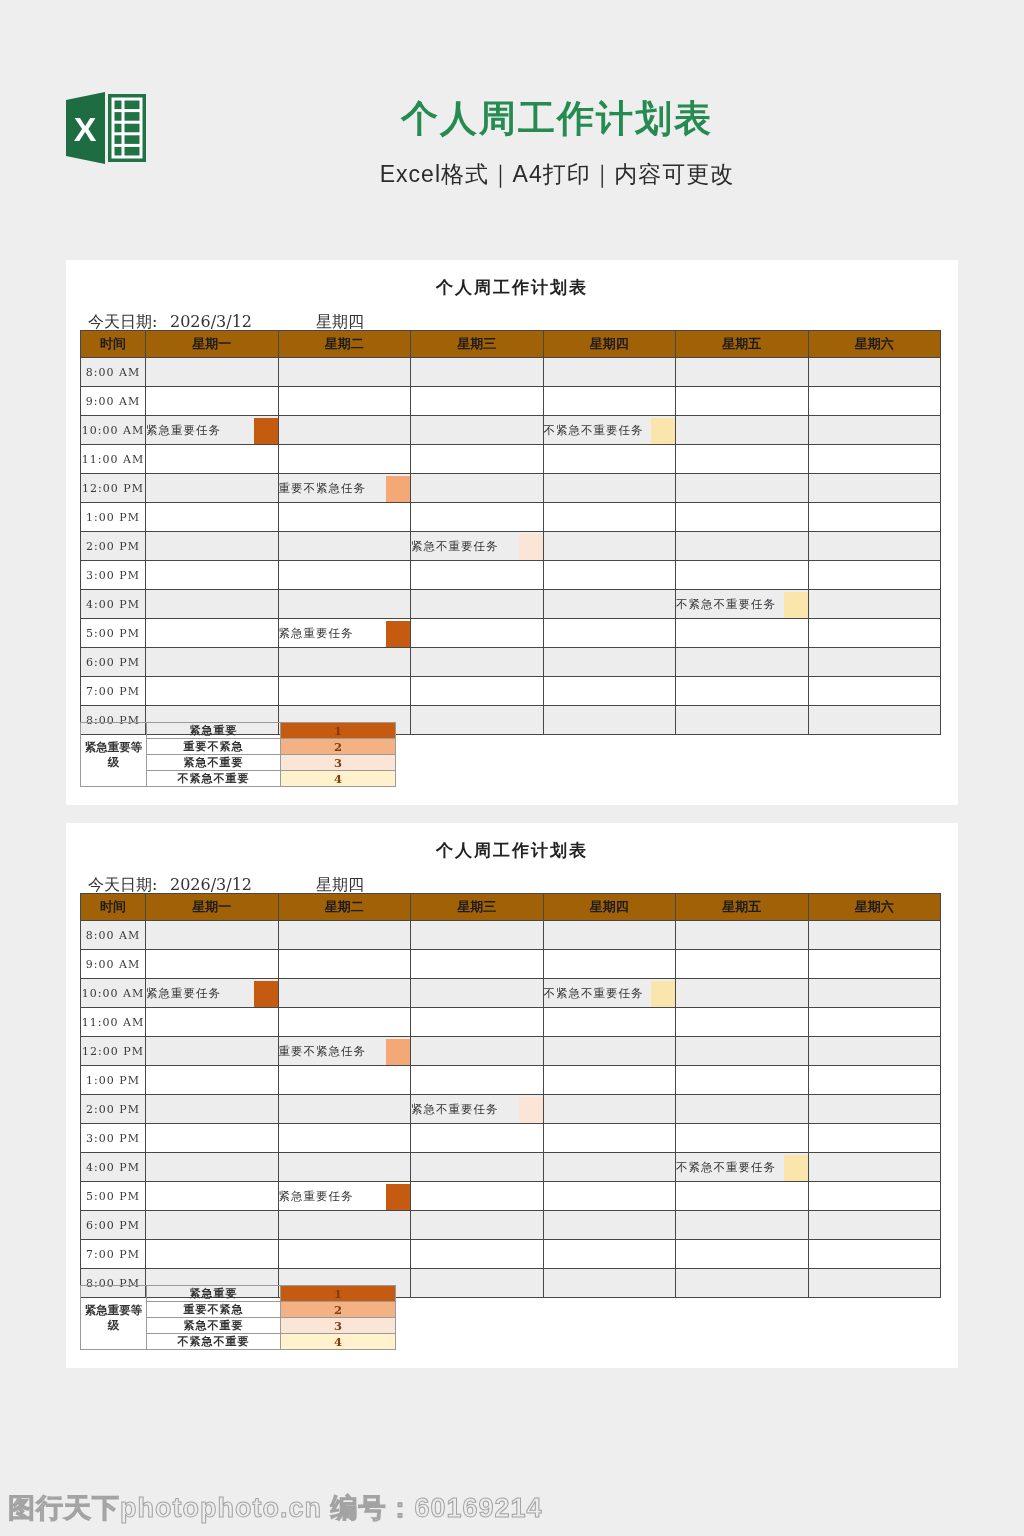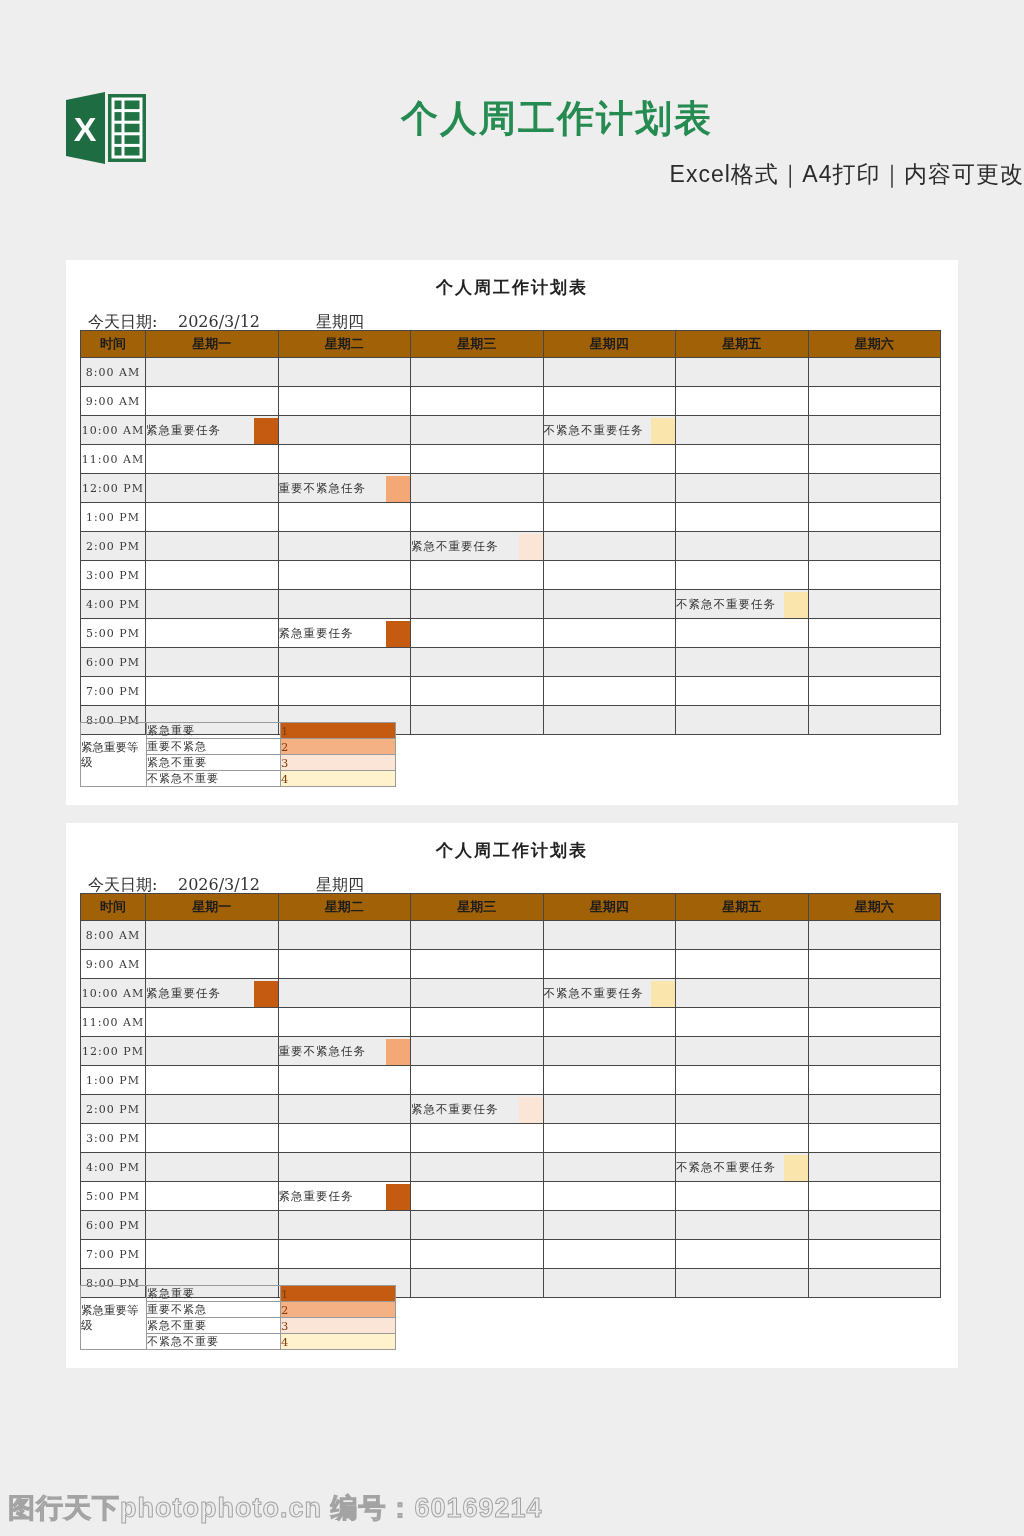--- a/index.html
+++ b/index.html
@@ -6,50 +6,50 @@
   body{
     width:1024px;height:1536px;position:relative;overflow:hidden;
     background:#eeeeee;
     font-family:"Liberation Sans",sans-serif;
   }
   
   .page-header{position:absolute;top:0;left:0;width:1024px;height:230px;}
   .excel-logo{position:absolute;left:62px;top:88px;width:88px;height:80px;}
   .header-text{position:absolute;left:90px;right:0;top:94px;text-align:center;}
   .header-title{font-size:37px;font-weight:bold;color:#258b51;letter-spacing:2px;}
-  .header-subtitle{margin-top:15px;font-size:23px;color:#2b2b2b;letter-spacing:1px;text-align:right;}
+  .header-subtitle{margin-top:15px;font-size:23px;color:#2b2b2b;letter-spacing:1px;}
   
   .panel{position:absolute;left:66px;width:892px;height:545px;background:#ffffff;}
   #panel-1{top:260px;}
   #panel-2{top:823px;}
   .sheet-title{position:absolute;top:16px;left:0;right:0;text-align:center;
     font-family:"DejaVu Serif",serif;font-weight:bold;font-size:17px;color:#222;letter-spacing:2px;}
   .date-row{position:absolute;top:52px;left:0;right:0;height:18px;
     font-family:"DejaVu Serif",serif;font-size:16px;color:#333;}
   .date-label{position:absolute;left:22px;}
-  .date-value{position:absolute;left:112px;}
+  .date-value{position:absolute;left:104px;}
   .weekday-value{position:absolute;left:250px;}
   
   table.grid{position:absolute;left:14px;top:70px;width:860px;
     border-collapse:collapse;table-layout:fixed;}
   .grid col.c-time{width:65px;}
   .grid col.c-day{width:132.5px;}
   .grid th,.grid td{border:1px solid #474747;padding:0;text-align:center;
     font-family:"DejaVu Serif",serif;overflow:hidden;}
   .grid th{height:26px;font-size:13px;font-weight:bold;color:#1c1c1c;background:#a16207;}
   .grid td{height:28px;font-size:11px;color:#3a3a3a;}
   .grid tr.alt td{background:#ededed;}
   .grid td .cellwrap{position:relative;height:24px;display:flex;align-items:center;justify-content:flex-start;}
   .task-label{font-size:11.5px;letter-spacing:1px;color:#333;}
   .task-block{position:absolute;right:0;top:0;width:24px;height:28px;display:block;}
   .time-cell{letter-spacing:1px;color:#444;}
   
   table.legend{position:absolute;left:14px;top:462px;border-collapse:collapse;table-layout:fixed;}
-  .legend td{border:1px solid #9a9a9a;padding:0;text-align:left;
-    font-family:"DejaVu Serif",serif;font-size:11px;color:#333;height:13px;}
+  .legend td{border:1px solid #9a9a9a;padding:0;text-align:center;
+    font-family:"DejaVu Serif",serif;font-size:11px;color:#333;height:13px;font-weight:bold;}
   .legend td.legend-title{width:65px;font-size:11.5px;margin-top:12px;}
   .legend td.legend-label{width:133px;letter-spacing:1px;}
   .legend td.legend-rank{width:114px;color:#843C0C;font-size:11.5px;}
   
   .footer-watermark{position:absolute;left:8px;bottom:10px;
     font-size:27px;font-weight:bold;letter-spacing:1px;
     color:#ececec;-webkit-text-stroke:1px #a3a3a3;}
 </style>
 </head>
 <body>

